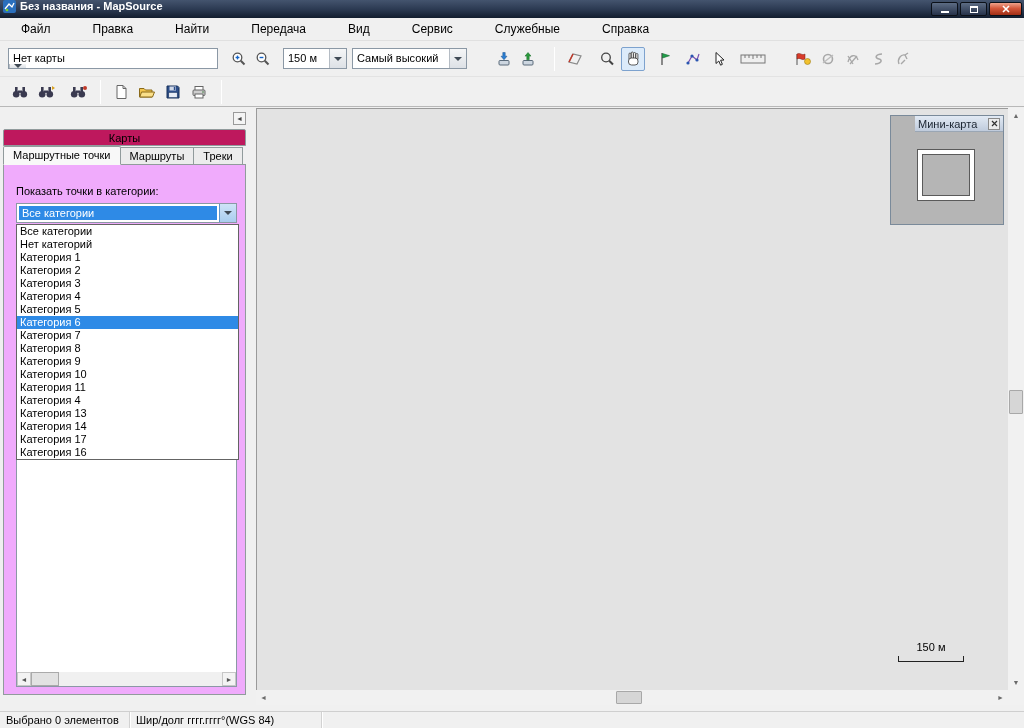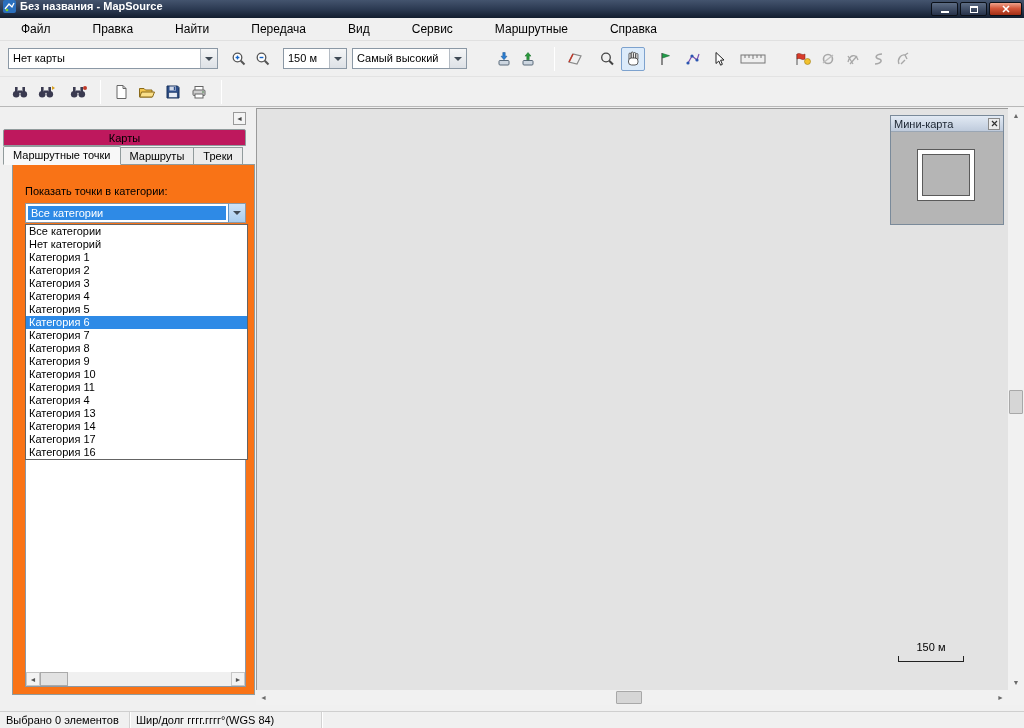--- a/index.html
+++ b/index.html
@@ -71,22 +71,22 @@
     text-align:center; line-height:16px; cursor:default;
   }
   .tabrow { position:absolute; left:3px; top:39px; height:19px; display:flex; z-index:2; }
   .tab {
     height:18px; margin-top:1px; padding:0 9px; line-height:17px;
     border:1px solid #919b9c; border-left-width:0; background:#ececec; cursor:default; white-space:nowrap;
   }
   .tab:first-child { border-left-width:1px; }
   .tab.active { height:19px; margin-top:0; background:#f8f8f8; border-bottom:1px solid #f8f8f8; border-radius:2px 2px 0 0; }
   .tab-content {
-    position:absolute; left:12px; top:57px; width:243px; height:531px;
-    border:1px solid #919b9c; background:#f97316; z-index:1;
+    position:absolute; left:3px; top:57px; width:243px; height:531px;
+    border:1px solid #919b9c; background:#f0abfc; z-index:1;
   }
   .cat-label { position:absolute; left:12px; top:20px; white-space:nowrap; }
   .combo-cat { position:absolute; left:12px; top:38px; width:221px; height:20px; }
   .listbox {
     position:absolute; left:12px; top:60px; width:221px; height:462px;
     background:#fff; border:1px solid #8b98a5;
   }
   .lb-hscroll {
     position:absolute; left:0; bottom:0; width:219px; height:14px; background:#f0f0f0;
     display:flex; align-items:stretch;
@@ -127,21 +127,21 @@
   .h-thumb { position:absolute; left:360px; top:1px; width:26px; height:13px; background:#d6d6d6; border:1px solid #a8a8a8; border-radius:1px; }
   .sb-corner { position:absolute; left:1008px; top:690px; width:16px; height:15px; background:#f1f1f1; }
 
   
   .minimap {
     position:absolute; left:890px; top:115px; width:114px; height:110px;
     border:1px solid #7a8a9a; background:#b5b5b5;
   }
   .mm-title {
     height:16px; background:linear-gradient(180deg,#e2eaf4,#bfcbdc);
-    display:flex; align-items:center; padding:0 3px; border-bottom:1px solid #9aa6b4;
+    display:flex; align-items:center; padding:0 3px; border-bottom:1px solid #9aa6b4;margin-left:24px;
   }
   .mm-title span.t { flex:1; font-size:11px; color:#1a2430; white-space:nowrap; }
   .mm-close {
     width:12px; height:12px; border:1px solid #8a8a8a; background:#ececec;
     display:flex; align-items:center; justify-content:center;
   }
   .mm-body { position:relative; width:100%; height:92px; }
   .mm-rect {
     position:absolute; left:27px; top:18px; width:56px; height:50px;
     border:4px solid #fff; outline:1px solid #5a5a5a;
@@ -193,26 +193,26 @@
     </span>
   </div>
 
   <div class="menubar">
       <div class="menu-item">Файл</div>
       <div class="menu-item">Правка</div>
       <div class="menu-item">Найти</div>
       <div class="menu-item">Передача</div>
       <div class="menu-item">Вид</div>
       <div class="menu-item">Сервис</div>
-      <div class="menu-item">Маршрутные</div>
+      <div class="menu-item">Служебные</div>
       <div class="menu-item">Справка</div>
     </div>
 
   <div class="toolbar t1">
-    <div class="combo" style="width:210px;margin-left:8px;">
+    <div class="combo" style="width:210px;margin-left:8px;flex-direction:column;">
       <span class="ctxt">Нет карты</span>
       <span class="cbtn">
           <i class="arr"></i>
         </span>
     </div>
     <div class="tbtn" style="margin-left:9px;">
       <svg viewBox="0 0 16 16" width="16" height="16">
           <circle cx="6.5" cy="6.5" r="4.3" fill="#fff" stroke="#555" stroke-width="1.3"></circle>
           <line x1="9.8" y1="9.8" x2="13.5" y2="13.5" stroke="#555" stroke-width="2"></line>
           <line x1="4.6" y1="6.5" x2="8.4" y2="6.5" stroke="#1464c8" stroke-width="1.4"></line>

